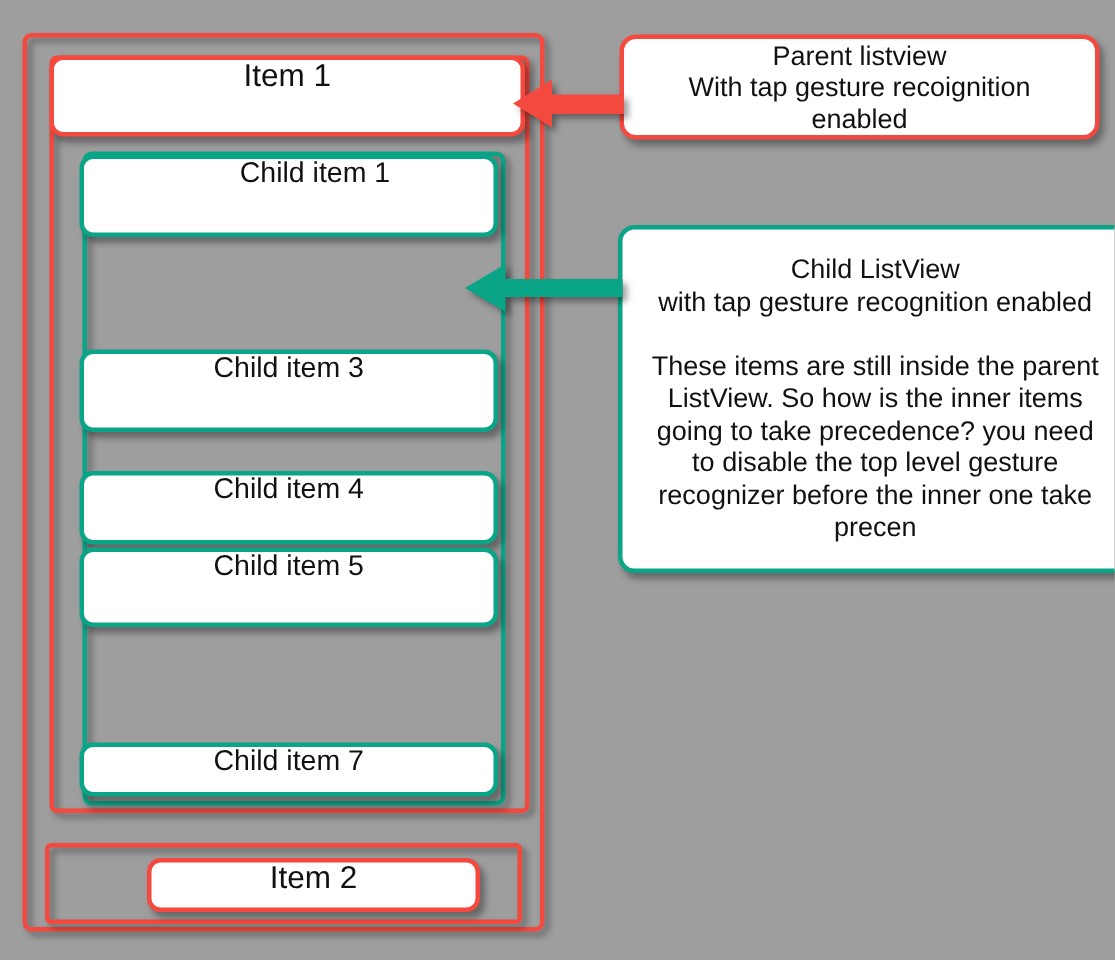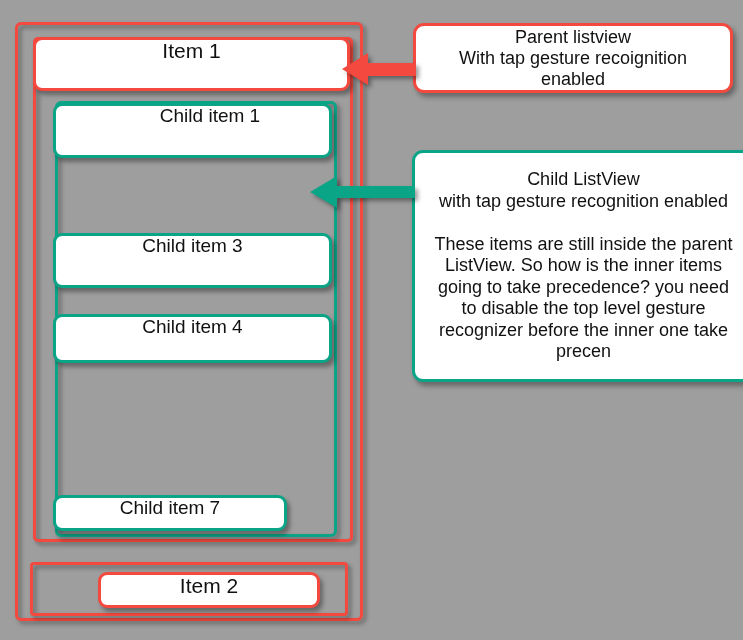--- a/index.html
+++ b/index.html
@@ -77,21 +77,24 @@
 
   <div class="itembox teal" style="left:53px; top:103px; width:279px; height:55px;padding-left:35px;">
     <span class="lbl">Child item 1</span>
   </div>
   <div class="itembox teal" style="left:53px; top:233px; width:279px; height:55px;">
     <span class="lbl">Child item 3</span>
   </div>
   <div class="itembox teal" style="left:53px; top:298px; width:279px; height:49px;margin-top:16px;">
     <span class="lbl">Child item 4</span>
   </div>
-  <div class="itembox teal" style="left:53px; top:495px; width:234px; height:36px;">
+  <div class="itembox teal" style="left:53px; top:365px; width:279px; height:53px;">
+    <span class="lbl">Child item 5</span>
+  </div>
+  <div class="itembox teal" style="left:53px; top:495px; width:279px; height:36px;">
     <span class="lbl">Child item 7</span>
   </div>
 
   <div class="frame" style="left:30px; top:562px; width:318px; height:54px; border-radius:4px;"></div>
 
   <div class="itembox big" style="left:98px; top:572px; width:222px; height:36px;">
     <span class="lbl">Item 2</span>
   </div>
 
   <div class="note" style="left:413px; top:23px; width:320px; height:70px;">

